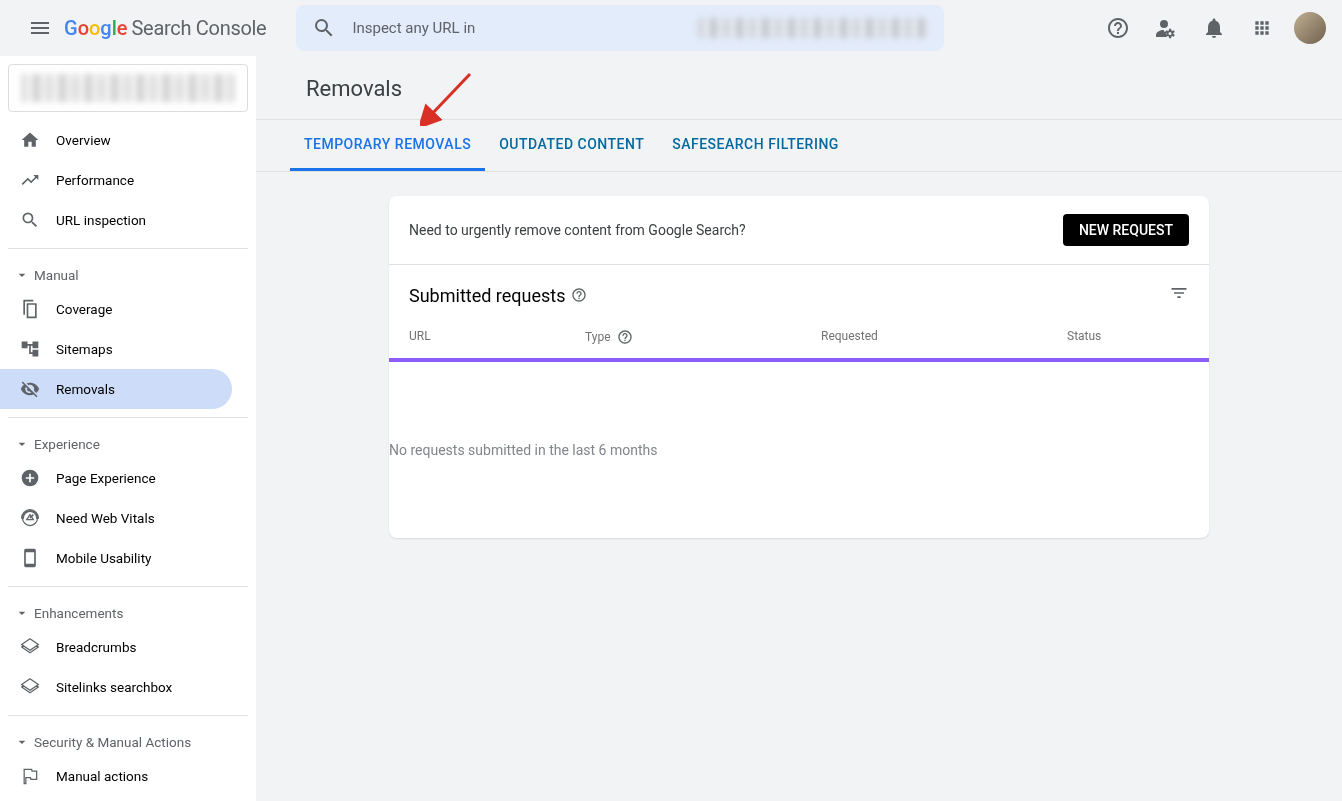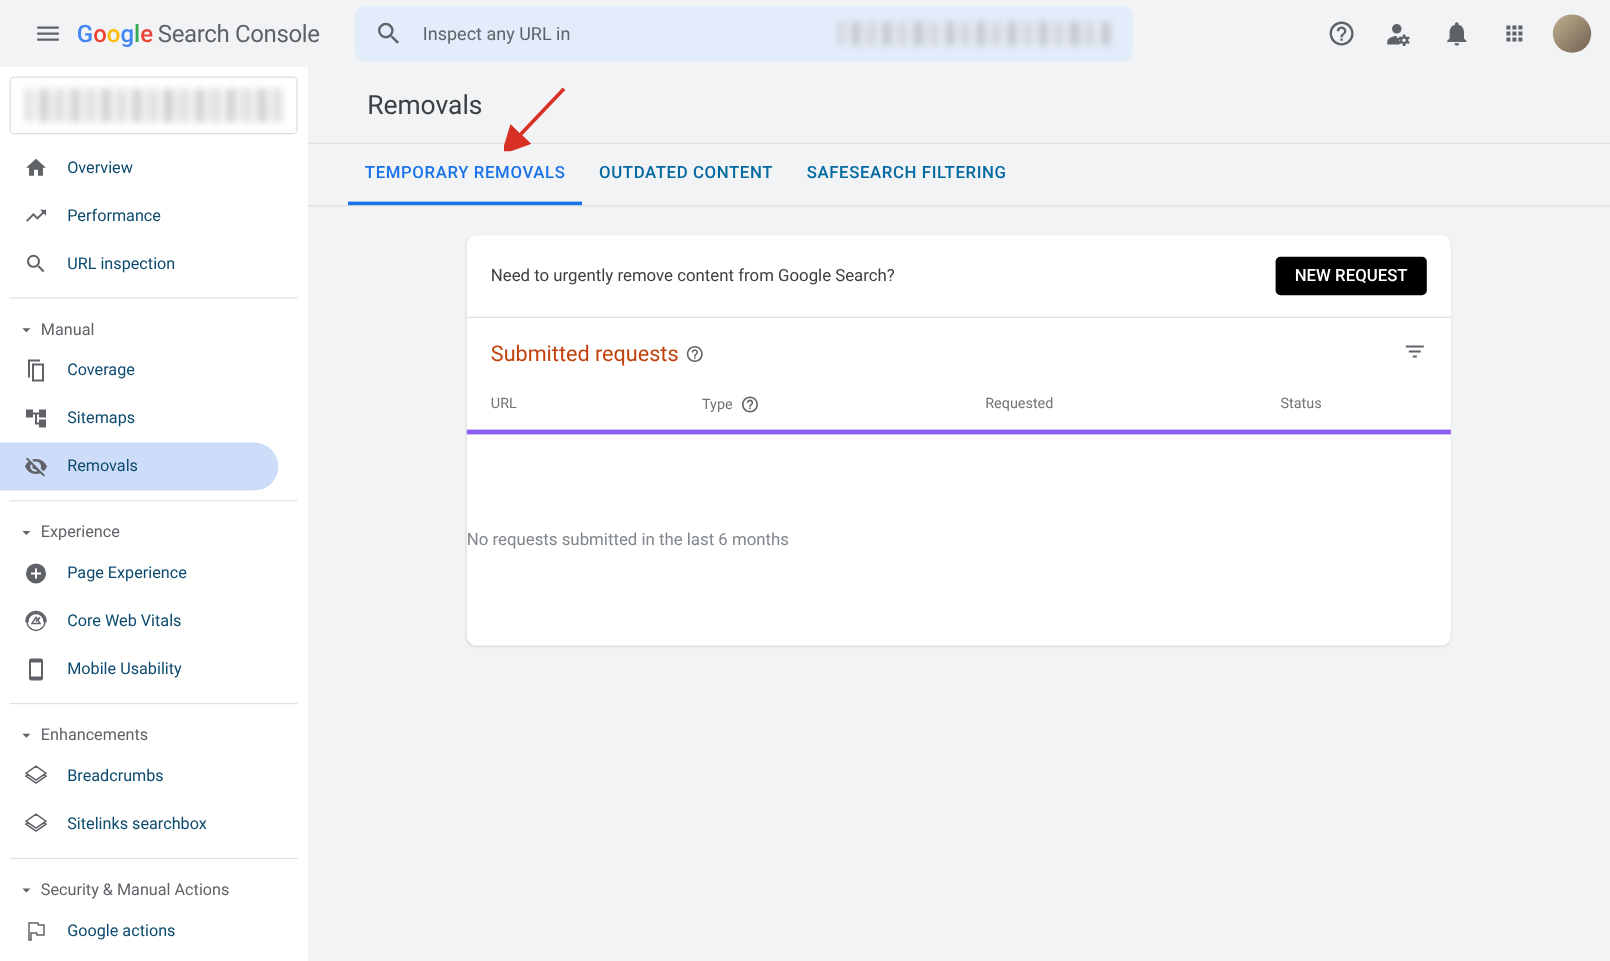--- a/index.html
+++ b/index.html
@@ -18,40 +18,40 @@
 .header-right { margin-left: auto; display: flex; align-items: center; gap: 8px; }
 .header-icon-btn { width: 40px; height: 40px; display: flex; align-items: center; justify-content: center; cursor: pointer; border-radius: 50%; }
 .header-icon-btn svg { width: 24px; height: 24px; fill: #5f6368; }
 .apps-icon svg { width: 20px; height: 20px; }
 .avatar { width: 32px; height: 32px; border-radius: 50%; background: linear-gradient(135deg, #c0b090, #706050); margin-left: 4px; cursor: pointer; }
 
 
 .sidebar { position: absolute; left: 0; top: 56px; width: 256px; height: calc(100% - 56px); background: #fff; padding-top: 8px; overflow-y: auto; }
 .property-selector { margin: 0 8px 8px 8px; padding: 10px 12px; border: 1px solid #dadce0; border-radius: 4px; display: flex; align-items: center; cursor: pointer; background: #fff; height: 48px; }
 .blur-box { flex: 1; height: 28px; background: repeating-linear-gradient(90deg, #bbb 0 6px, #eee 6px 12px, #999 12px 18px, #ddd 18px 26px); filter: blur(3px); opacity: 0.5; }
-.nav-item { height: 40px; display: flex; align-items: center; padding: 0 12px 0 20px; cursor: pointer; border-radius: 0 20px 20px 0; margin-right: 24px; color: #0c4a6e; font-size: 13.5px; }
+.nav-item { height: 40px; display: flex; align-items: center; padding: 0 12px 0 20px; cursor: pointer; border-radius: 0 20px 20px 0; margin-right: 24px; color: #000000; font-size: 13.5px; }
 .nav-item.active { background: #cddcf8; }
 .nav-item svg { width: 20px; height: 20px; fill: #5f6368; margin-right: 16px; }
 .nav-section-title { display: flex; align-items: center; padding: 10px 14px 6px 14px; color: #5f6368; font-size: 13.5px; cursor: pointer; }
 .nav-section-title svg { width: 16px; height: 16px; fill: #5f6368; margin-right: 4px; }
 .nav-divider { height: 1px; background: #e0e0e0; margin: 8px 8px; }
 
 
 .main { position: absolute; left: 256px; top: 56px; right: 0; bottom: 0; padding: 0; }
 .page-title { font-size: 22px; color: #3c4043; padding: 20px 50px 18px 50px; border-bottom: 1px solid #e0e0e0; }
 .tabs { display: flex; padding: 0 34px; border-bottom: 1px solid #e0e0e0; }
 .tab { padding: 16px 14px; font-size: 14px; font-weight: 500; letter-spacing: 0.5px; color: #0369a1; cursor: pointer; border-bottom: 3px solid transparent; text-transform: uppercase; }
 .tab.active { color: #1a73e8; border-bottom-color: #1a73e8; }
 .content-area { padding: 24px 0; display: flex; justify-content: center; }
 .card { width: 820px; background: #fff; border-radius: 8px; box-shadow: 0 1px 2px rgba(0,0,0,0.1); }
 .card-header { padding: 18px 20px; border-bottom: 1px solid #e0e0e0; display: flex; align-items: center; }
 .card-header-text { font-size: 14px; color: #3c4043; }
 .new-request-btn { margin-left: auto; background: #000000; color: #fff; border: none; padding: 8px 16px; font-size: 14px; font-weight: 500; border-radius: 4px; cursor: pointer; }
 .card-subheader { padding: 18px 20px 8px 20px; display: flex; align-items: center; }
-.card-subtitle { font-size: 18px; color: #c2410c; }
+.card-subtitle { font-size: 18px; color: #000000; }
 .help-icon-small { width: 16px; height: 16px; fill: #5f6368; margin-left: 6px; cursor: pointer; }
 .filter-btn { margin-left: auto; cursor: pointer; }
 .filter-btn svg { width: 20px; height: 20px; fill: #5f6368; }
 .table-header { display: flex; padding: 14px 20px 13px 20px; font-size: 12px; color: #737373; border-bottom: 4px solid #8b5cf6; }
 .th-url { flex: 0 0 176px; }
 .th-type { flex: 0 0 236px; display: flex; align-items: center; gap: 4px; }
 .th-requested { flex: 0 0 246px; }
 .th-status { flex: 1; }
 .empty-state { padding: 80px 0 80px 0; text-align: left; color: #80868b; font-size: 14px; }
 
@@ -176,21 +176,21 @@
         <path d="M12 2a10 10 0 100 20 10 10 0 000-20zm5 11h-4v4h-2v-4H7v-2h4V7h2v4h4v2z"></path>
       </svg>
     <span>Page Experience</span>
   </div>
   <div class="nav-item">
     <svg viewBox="0 0 24 24">
         <path d="M12 4a8 8 0 018 8h2A10 10 0 102 12h2a8 8 0 018-8zm0 4l-4 6h8l-4-6z" fill="none" stroke="#5f6368" stroke-width="1.5"></path>
         <circle cx="12" cy="12" r="9" fill="none" stroke="#5f6368" stroke-width="1.5"></circle>
         <path d="M12 12l4-4" stroke="#5f6368" stroke-width="2"></path>
       </svg>
-    <span>Core Web Vitals</span>
+    <span>Need Web Vitals</span>
   </div>
   <div class="nav-item">
     <svg viewBox="0 0 24 24">
         <path d="M17 1H7a2 2 0 00-2 2v18a2 2 0 002 2h10a2 2 0 002-2V3a2 2 0 00-2-2zm0 18H7V5h10v14z"></path>
       </svg>
     <span>Mobile Usability</span>
   </div>
 
   <div class="nav-divider"></div>
   <div class="nav-section-title">
@@ -216,21 +216,21 @@
   <div class="nav-section-title">
     <svg viewBox="0 0 24 24">
         <path d="M7 10l5 5 5-5z"></path>
       </svg>
     <span>Security &amp; Manual Actions</span>
   </div>
   <div class="nav-item">
     <svg viewBox="0 0 24 24">
         <path d="M14.4 6L14 4H5v17h2v-7h5.6l.4 2h7V6z" fill="none" stroke="#5f6368" stroke-width="1.5"></path>
       </svg>
-    <span>Google actions</span>
+    <span>Manual actions</span>
   </div>
   <div class="nav-item">
     
     
   </div>
 
 </div>
 
 <div class="main">
   <div class="page-title">Removals</div>

